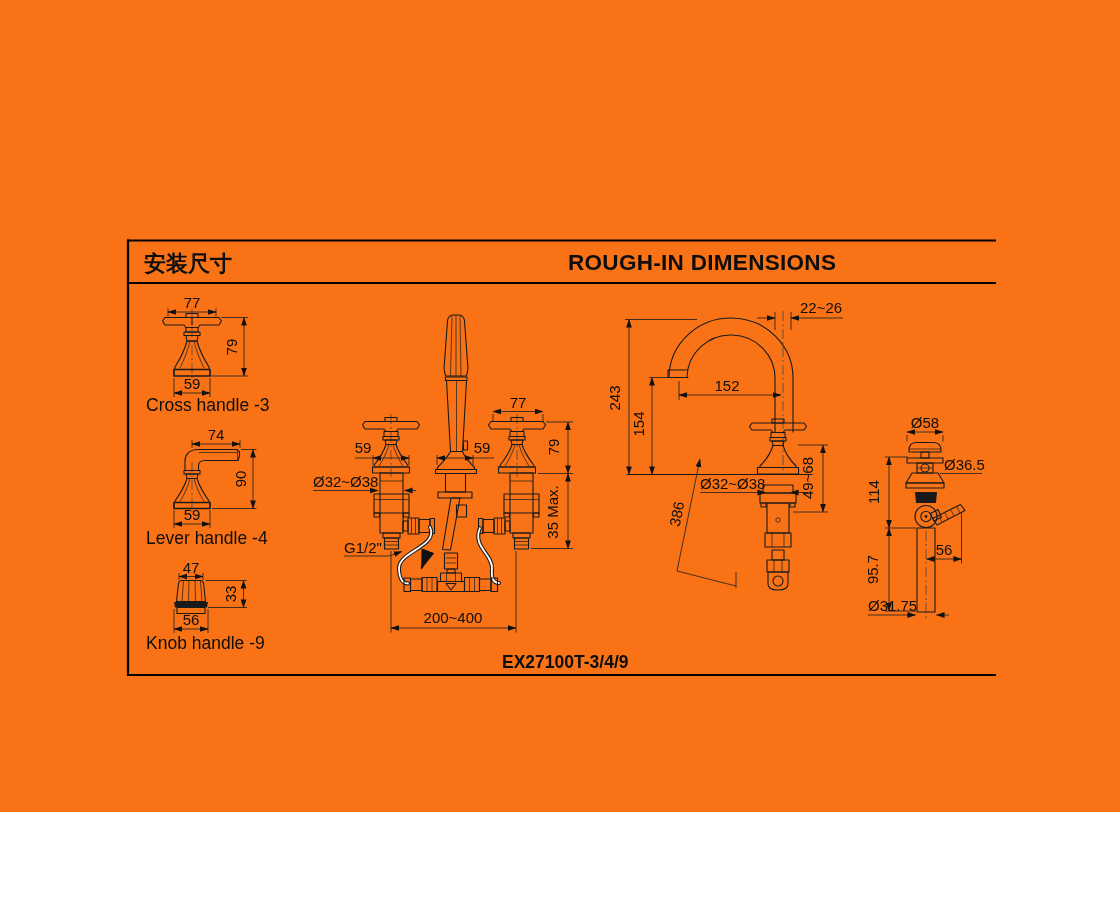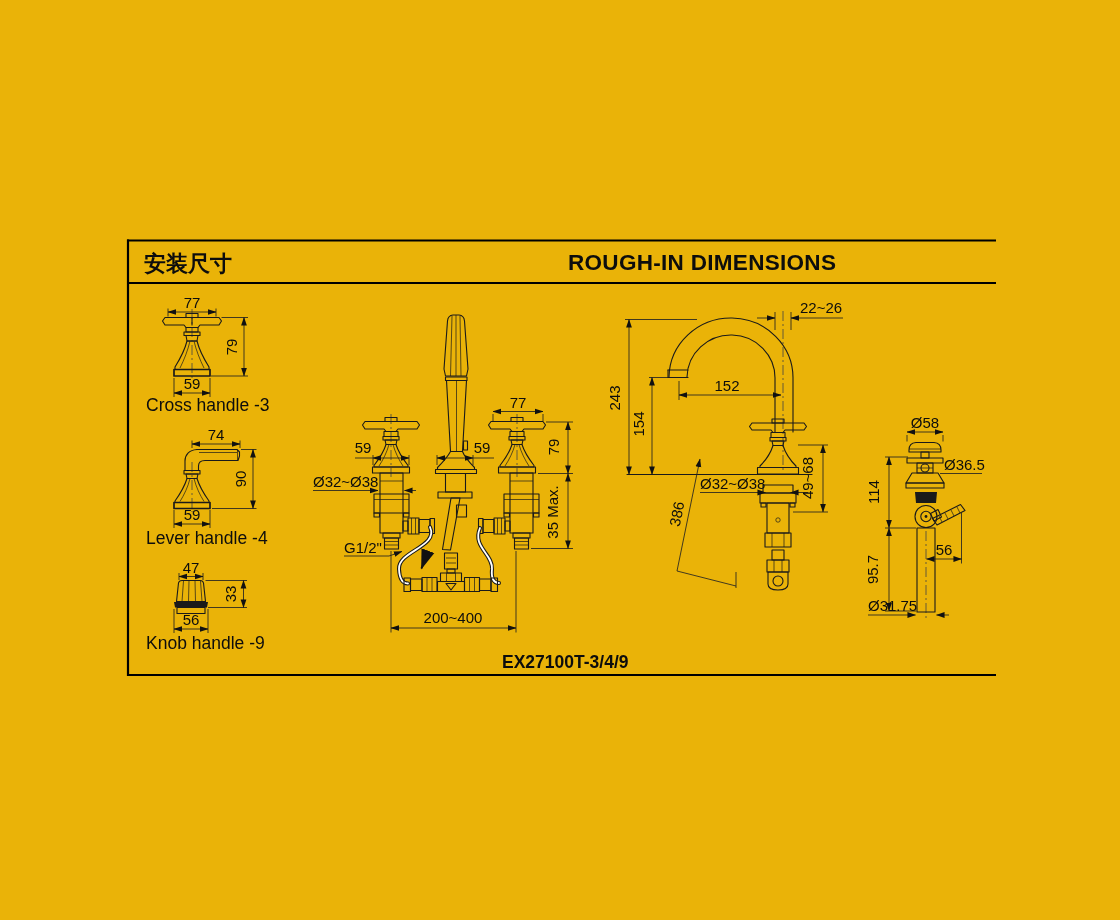--- a/index.html
+++ b/index.html
@@ -1,16 +1,16 @@
 <!DOCTYPE html>
 <html><head>
 <meta charset="utf-8">
 <style>
   html,body{margin:0;padding:0;background:#fff;}
-  #page{position:relative;width:1120px;height:920px;background:#eab308;overflow:hidden;
+  #page{position:relative;width:1120px;height:812px;background:#f97316;overflow:hidden;
         font-family:"Liberation Sans", sans-serif;}
   svg text{font-family:"Liberation Sans", sans-serif;fill:#0d0d0d;}
   .dim{font-size:15px;}
   .cap{font-size:17.5px;}
   .hdr-zh{font-size:22px;font-weight:bold;}
   .hdr-en{font-size:22.5px;font-weight:bold;letter-spacing:.3px;}
   .code{font-size:17.5px;font-weight:bold;}
   .ol{stroke:#1a1a1a;stroke-width:1.1;fill:none;stroke-linejoin:round;stroke-linecap:round;}
   .ol2{stroke:#1a1a1a;stroke-width:1.7;fill:none;stroke-linejoin:round;}
   .fill{fill:#1a1a1a;stroke:none;}

